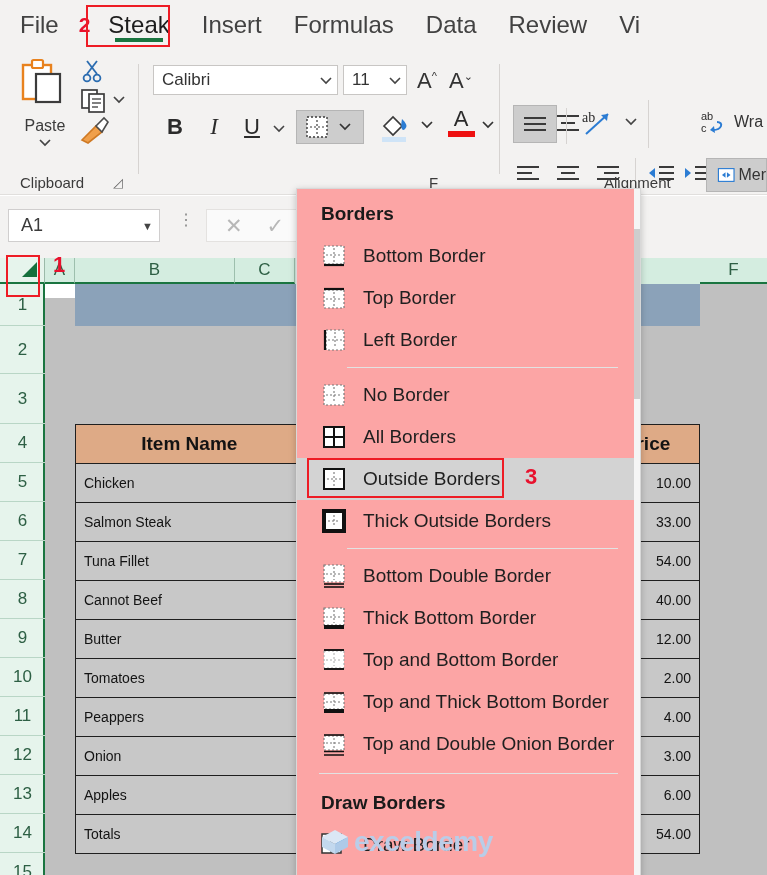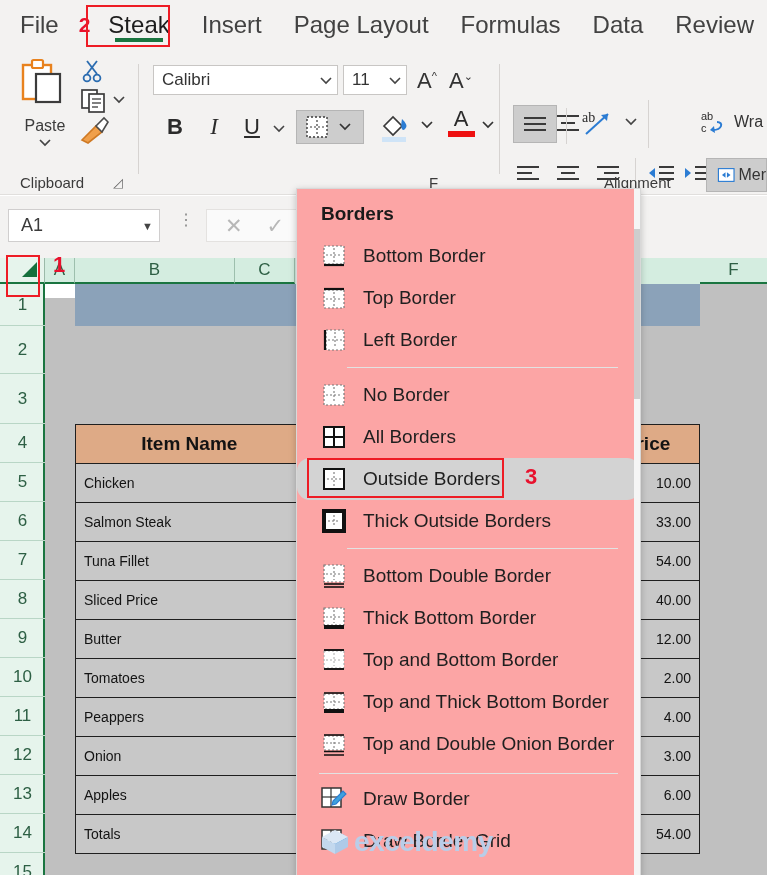--- a/index.html
+++ b/index.html
@@ -217,21 +217,21 @@
     box-shadow:0 2px 7px rgba(0,0,0,0.22);
     z-index:60; overflow:hidden;margin-top:48px;
   }
   .menu-group-title {
     font-size:19px; font-weight:bold; color:#1a1a1a;
     padding:14px 0 10px 24px;
   }
   .menu-item {
     height:42px; display:flex; align-items:center; padding-left:18px; position:relative;
   }
-  .menu-item.selected { background:#d3d3d3;border-radius:13px; }
+  .menu-item.selected { background:#d3d3d3; }
   .mi-icon { width:38px; display:flex; justify-content:center; align-items:center; }
   .mi-label { font-size:19px; color:#1f1f1f; margin-left:10px; white-space:nowrap;text-align:center; }
   .menu-sep { height:1px; background:#e2e2e2; margin:6px 22px 6px 50px; }
   #outside-red-box {
     position:absolute; left:10px; top:0; width:197px; height:40px;
     border:2.5px solid #ee1c25; pointer-events:none;
   }
   #annot-3 {
     position:absolute; left:228px; top:6px;
     font-size:22px; font-weight:bold; color:#e8112d;
@@ -255,21 +255,20 @@
 <body>
 
 <div id="ribbon-tabs">
   <div class="tab first">File</div>
   <div id="annot-2">2</div>
   <div id="tab-home-wrap" class="tab active">
     <span>Steak</span>
     <div id="home-underline"></div>
   </div>
   <div class="tab">Insert</div>
-  <div class="tab">Page Layout</div>
   <div class="tab">Formulas</div>
   <div class="tab">Data</div>
   <div class="tab">Review</div>
   <div class="tab">Vi</div>
 </div>
 <div id="home-red-box"></div>
 
 <div id="ribbon-body">
 
   <div id="grp-clipboard">
@@ -535,21 +534,21 @@
           <td class="c-mid"></td>
           <td class="c-price">33.00</td>
         </tr>
         <tr>
           <td class="c-item">Tuna Fillet</td>
           <td class="c-unit">$</td>
           <td class="c-mid"></td>
           <td class="c-price">54.00</td>
         </tr>
         <tr>
-          <td class="c-item">Sliced Price</td>
+          <td class="c-item">Cannot Beef</td>
           <td class="c-unit">$</td>
           <td class="c-mid"></td>
           <td class="c-price">40.00</td>
         </tr>
         <tr>
           <td class="c-item">Butter</td>
           <td class="c-unit">$</td>
           <td class="c-mid"></td>
           <td class="c-price">12.00</td>
         </tr>
@@ -739,20 +738,21 @@
         <line x1="3" y1="4" x2="23" y2="4" stroke="#111" stroke-width="1.6"></line>
         <line x1="3" y1="20.5" x2="23" y2="20.5" stroke="#111" stroke-width="1.5"></line>
         <line x1="3" y1="24" x2="23" y2="24" stroke="#111" stroke-width="1.5"></line>
       </svg>
     </span>
     <span class="mi-label">Top and Double Onion Border</span>
   </div>
 
   <div class="menu-sep" style="margin:8px 22px 4px 22px;"></div>
 
+  <div class="menu-group-title">Draw Borders</div>
 
   <div class="menu-item">
     <span class="mi-icon">
       <svg width="28" height="28" viewBox="0 0 28 28">
         <rect x="2" y="3" width="19" height="19" fill="#fff" stroke="#333" stroke-width="1.5"></rect>
         <line x1="2" y1="12" x2="21" y2="12" stroke="#333" stroke-width="1.2"></line>
         <line x1="11" y1="3" x2="11" y2="22" stroke="#333" stroke-width="1.2"></line>
         <path d="M13 16 L23 6 L26 9 L16 19 L12 20 Z" fill="#3ea1dd" stroke="#2b7cd3" stroke-width="1.1"></path>
       </svg>
     </span>

